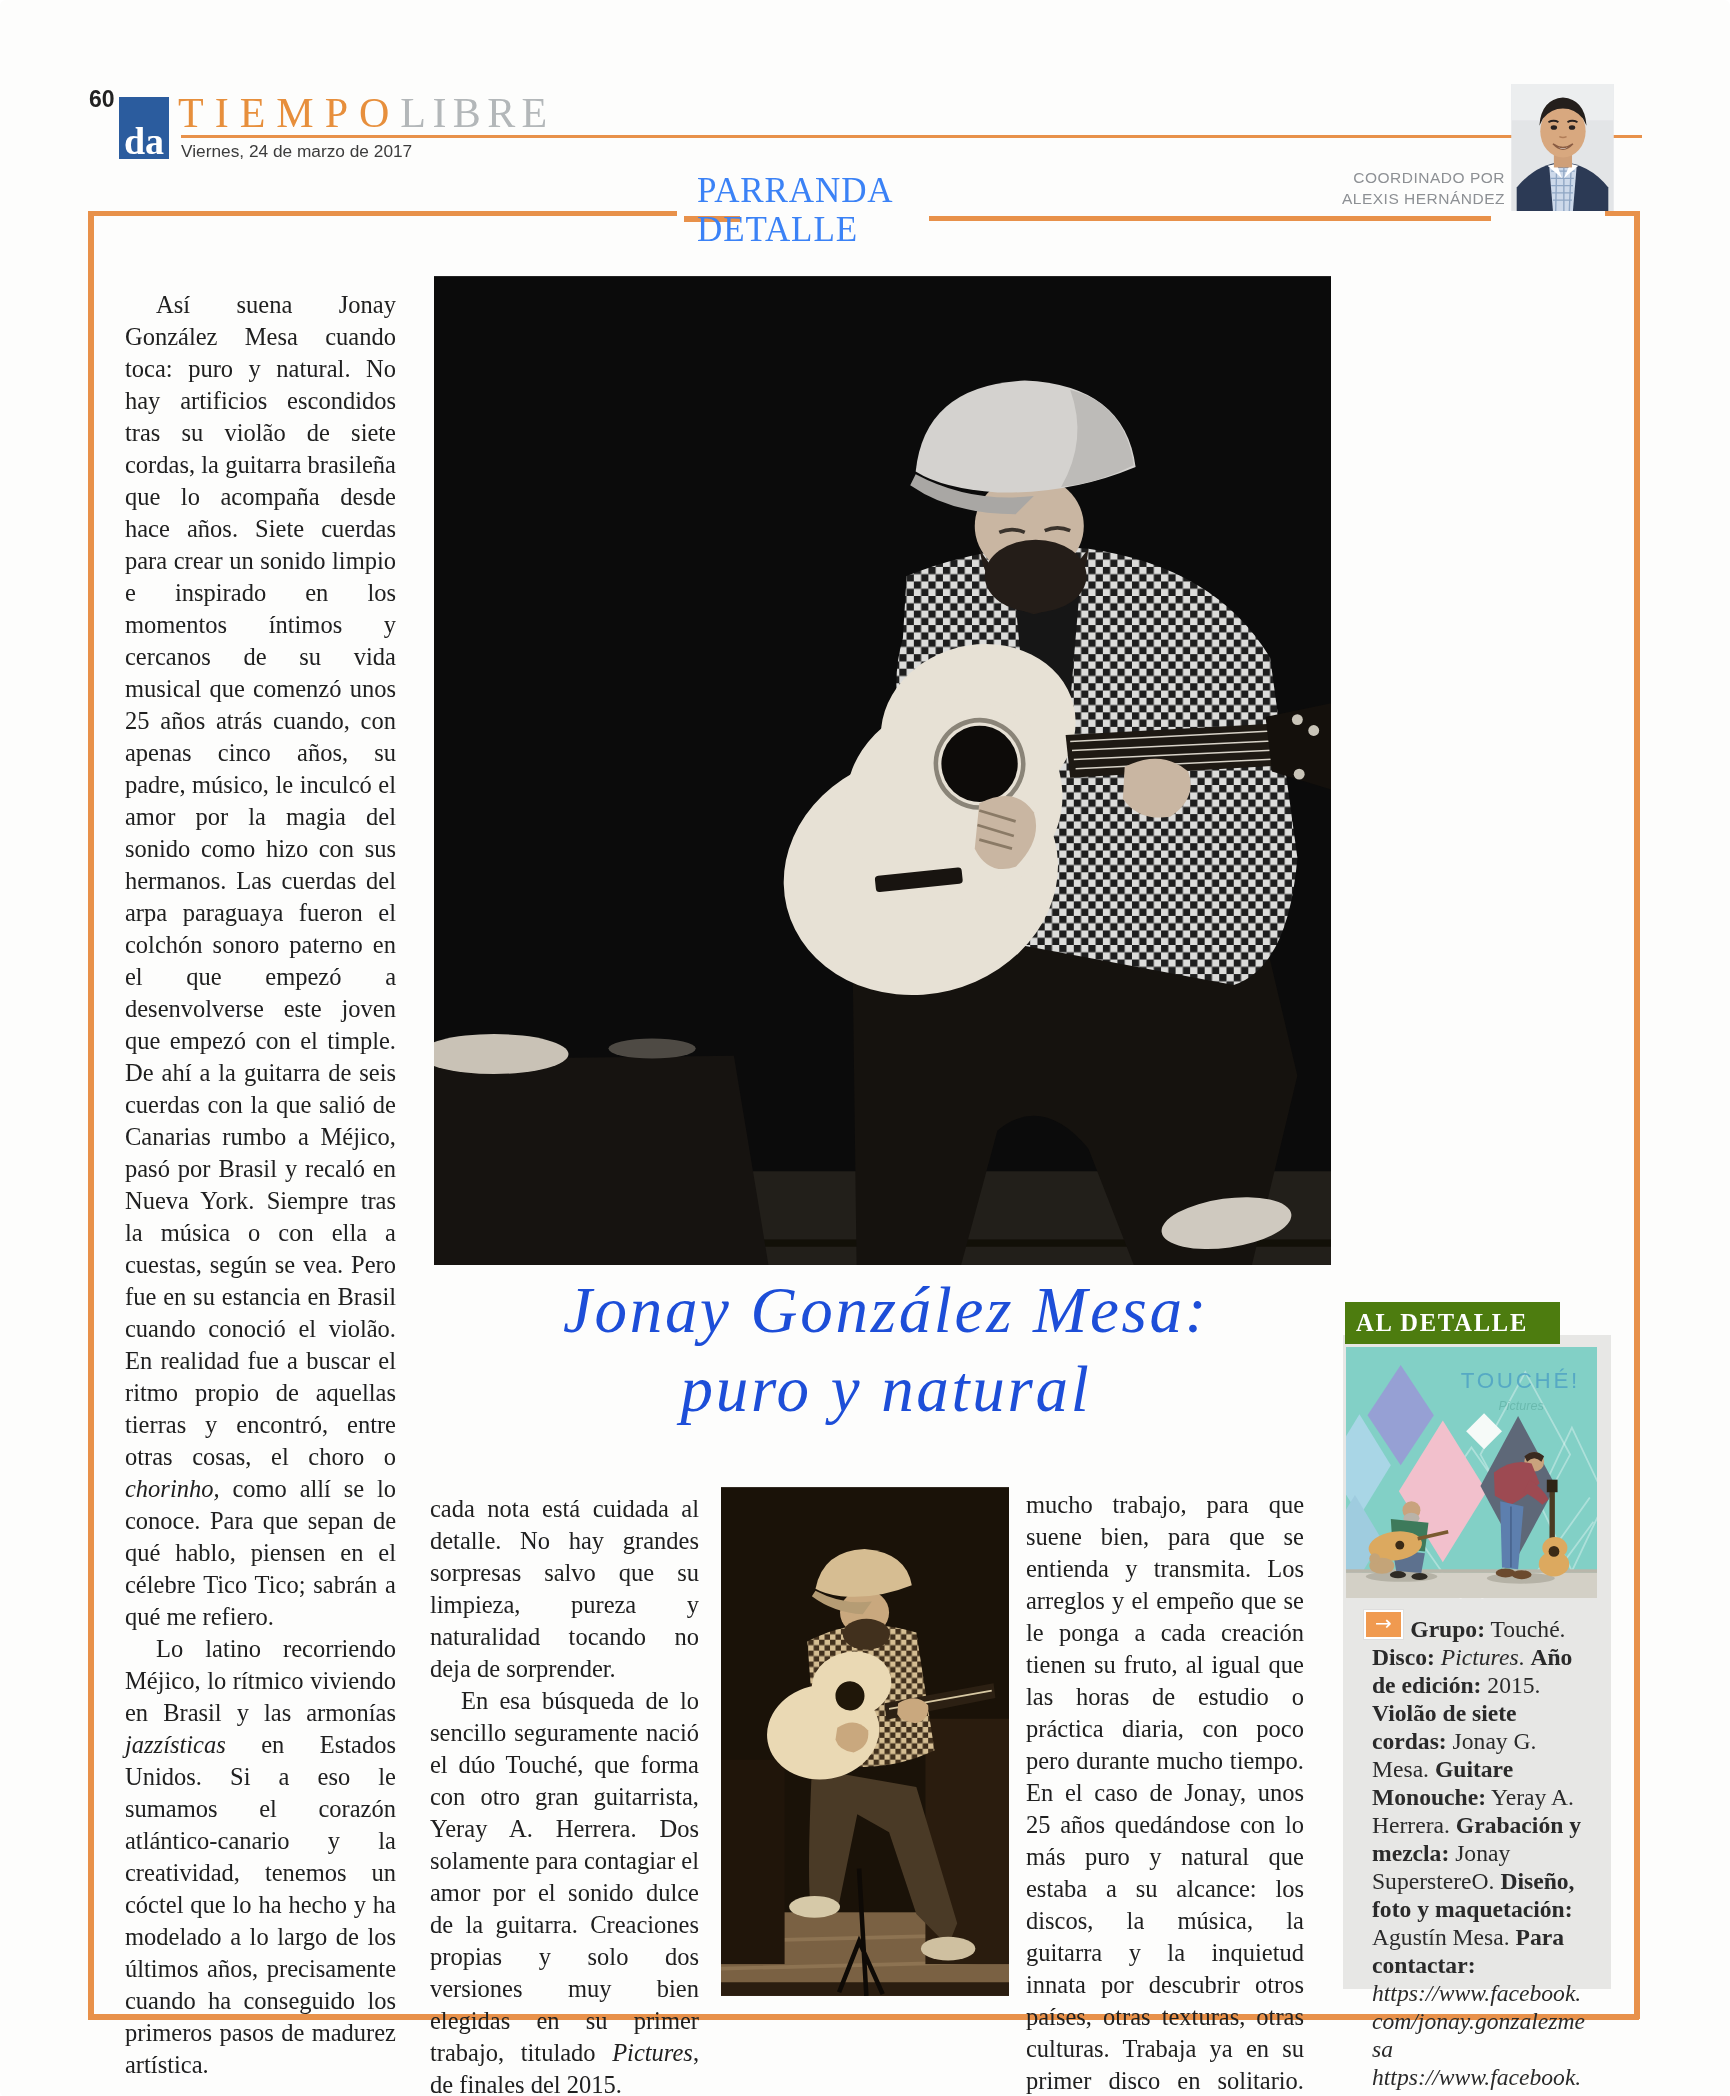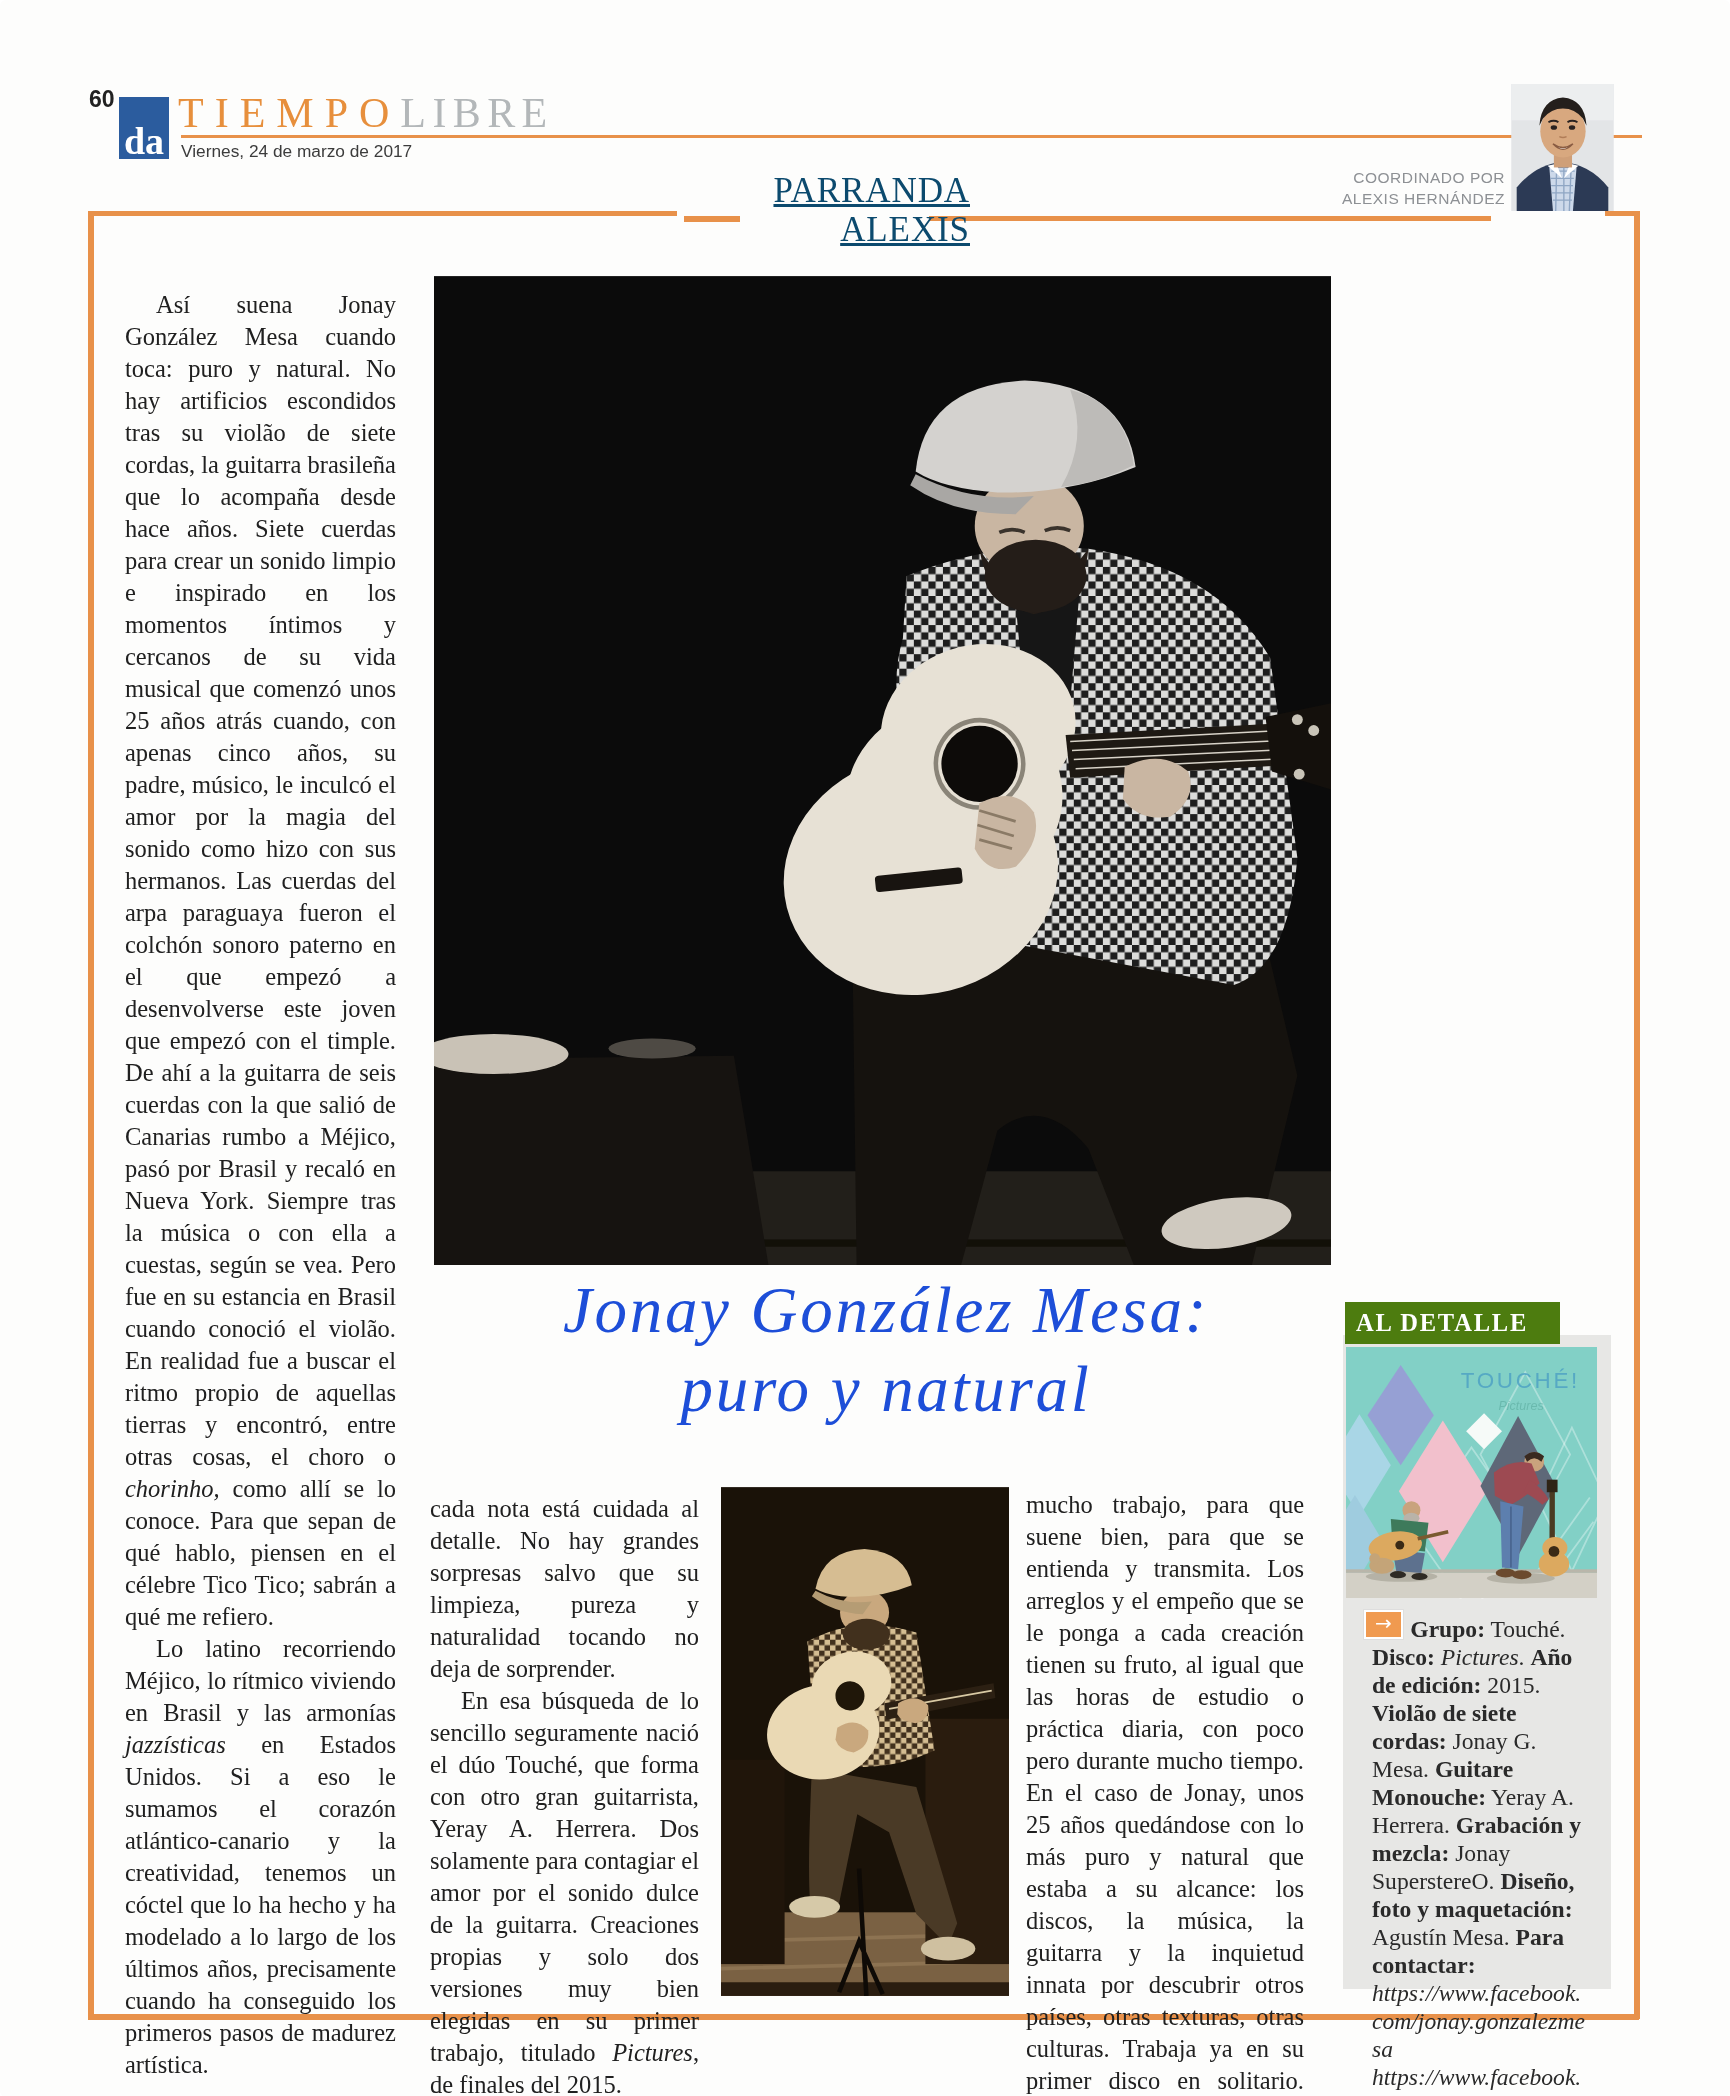--- a/index.html
+++ b/index.html
@@ -12,21 +12,21 @@
           display:flex;align-items:flex-end;justify-content:center;line-height:0.95;}
   .mast-title{font-size:42px;white-space:nowrap;}
   .mast-title .t1{color:#E78F3C;letter-spacing:11px;}
   .mast-title .t2{color:#b3b7b9;letter-spacing:6.4px;}
   .mast-date{font-family:"Liberation Sans","DejaVu Sans",sans-serif;font-size:17.3px;color:#3c3c3c;}
   .rule{background:#E8914A;}
   .coord{font-family:"Liberation Sans","DejaVu Sans",sans-serif;font-size:15.5px;line-height:21px;
          color:#8d9094;text-align:right;letter-spacing:0.5px;}
   
   .frame{background:#E8914A;}
-  .sect{color:#0c4a6e;font-size:35px;line-height:39px;text-align:right;letter-spacing:0.9px;text-decoration:underline;}
+  .sect{color:#3b82f6;font-size:35px;line-height:39px;text-align:left;letter-spacing:0.9px;}
   
   .headline{font-style:italic;font-size:65px;line-height:79px;text-align:center;color:#1d4ed8;letter-spacing:2.7px;}
   
   .col{font-size:24.5px;line-height:32px;text-align:justify;hyphens:auto;-webkit-hyphens:auto;color:#202020;}
   .col p{margin:0;}
   .col p.ind{text-indent:31px;}
   .b{font-weight:bold;}
   .i{font-style:italic;}
   
   .sb-box{background:#e7e7e5;}
@@ -76,21 +76,21 @@
   <div class="abs frame" style="left:88px;top:211px;width:5.5px;height:1808px;"></div>
   <div class="abs frame" style="left:1634px;top:211px;width:5.5px;height:1808px;"></div>
   <div class="abs frame" style="left:88px;top:2014px;width:1551px;height:5.5px;"></div>
   <div class="abs frame" style="left:88px;top:211px;width:589px;height:4.5px;"></div>
   <div class="abs frame" style="left:684px;top:216px;width:56px;height:5.5px;"></div>
   <div class="abs frame" style="left:929px;top:216px;width:562px;height:4.5px;"></div>
   <div class="abs frame" style="left:1605px;top:211px;width:35px;height:4.5px;"></div>
 
   <div class="abs sect" style="left:697px;top:171px;width:273px;">
     <div>PARRANDA</div>
-    <div>ALEXIS</div>
+    <div>DETALLE</div>
   </div>
 
   <div class="abs col" style="left:125px;top:289px;width:271px;" lang="es">
       <p class="ind"><span>Así suena Jonay González Mesa cuando toca: puro y natural. No hay artificios escondidos tras su violão de siete cordas, la guitarra brasileña que lo acompaña desde hace años. Siete cuerdas para crear un sonido limpio e inspirado en los momentos íntimos y cercanos de su vida musical que comenzó unos 25 años atrás cuando, con apenas cinco años, su padre, músico, le inculcó el amor por la magia del sonido como hizo con sus hermanos. Las cuerdas del arpa paraguaya fueron el colchón sonoro paterno en el que empezó a desenvolverse este joven que empezó con el timple. De ahí a la guitarra de seis cuerdas con la que salió de Canarias rumbo a Méjico, pasó por Brasil y recaló en Nueva York. Siempre tras la música o con ella a cuestas, según se vea. Pero fue en su estancia en Brasil cuando conoció el violão. En realidad fue a buscar el ritmo propio de aquellas tierras y encontró, entre otras cosas, el choro o </span><span class="i">chorinho,</span><span> como allí se lo conoce. Para que sepan de qué hablo, piensen en el célebre Tico Tico; sabrán a qué me refiero.</span></p>
       <p class="ind"><span>Lo latino recorriendo Méjico, lo rítmico viviendo en Brasil y las armonías </span><span class="i">jazzísticas</span><span> en Estados Unidos. Si a eso le sumamos el corazón atlántico-canario y la creatividad, tenemos un cóctel que lo ha hecho y ha modelado a lo largo de los últimos años, precisamente cuando ha conseguido los primeros pasos de madurez artística.</span></p>
     </div>
 
   <svg class="abs" style="left:434px;top:276px;" width="897" height="989" viewBox="0 0 987 1088">
     <defs>
       <pattern id="chk" width="16" height="16" patternUnits="userSpaceOnUse">

